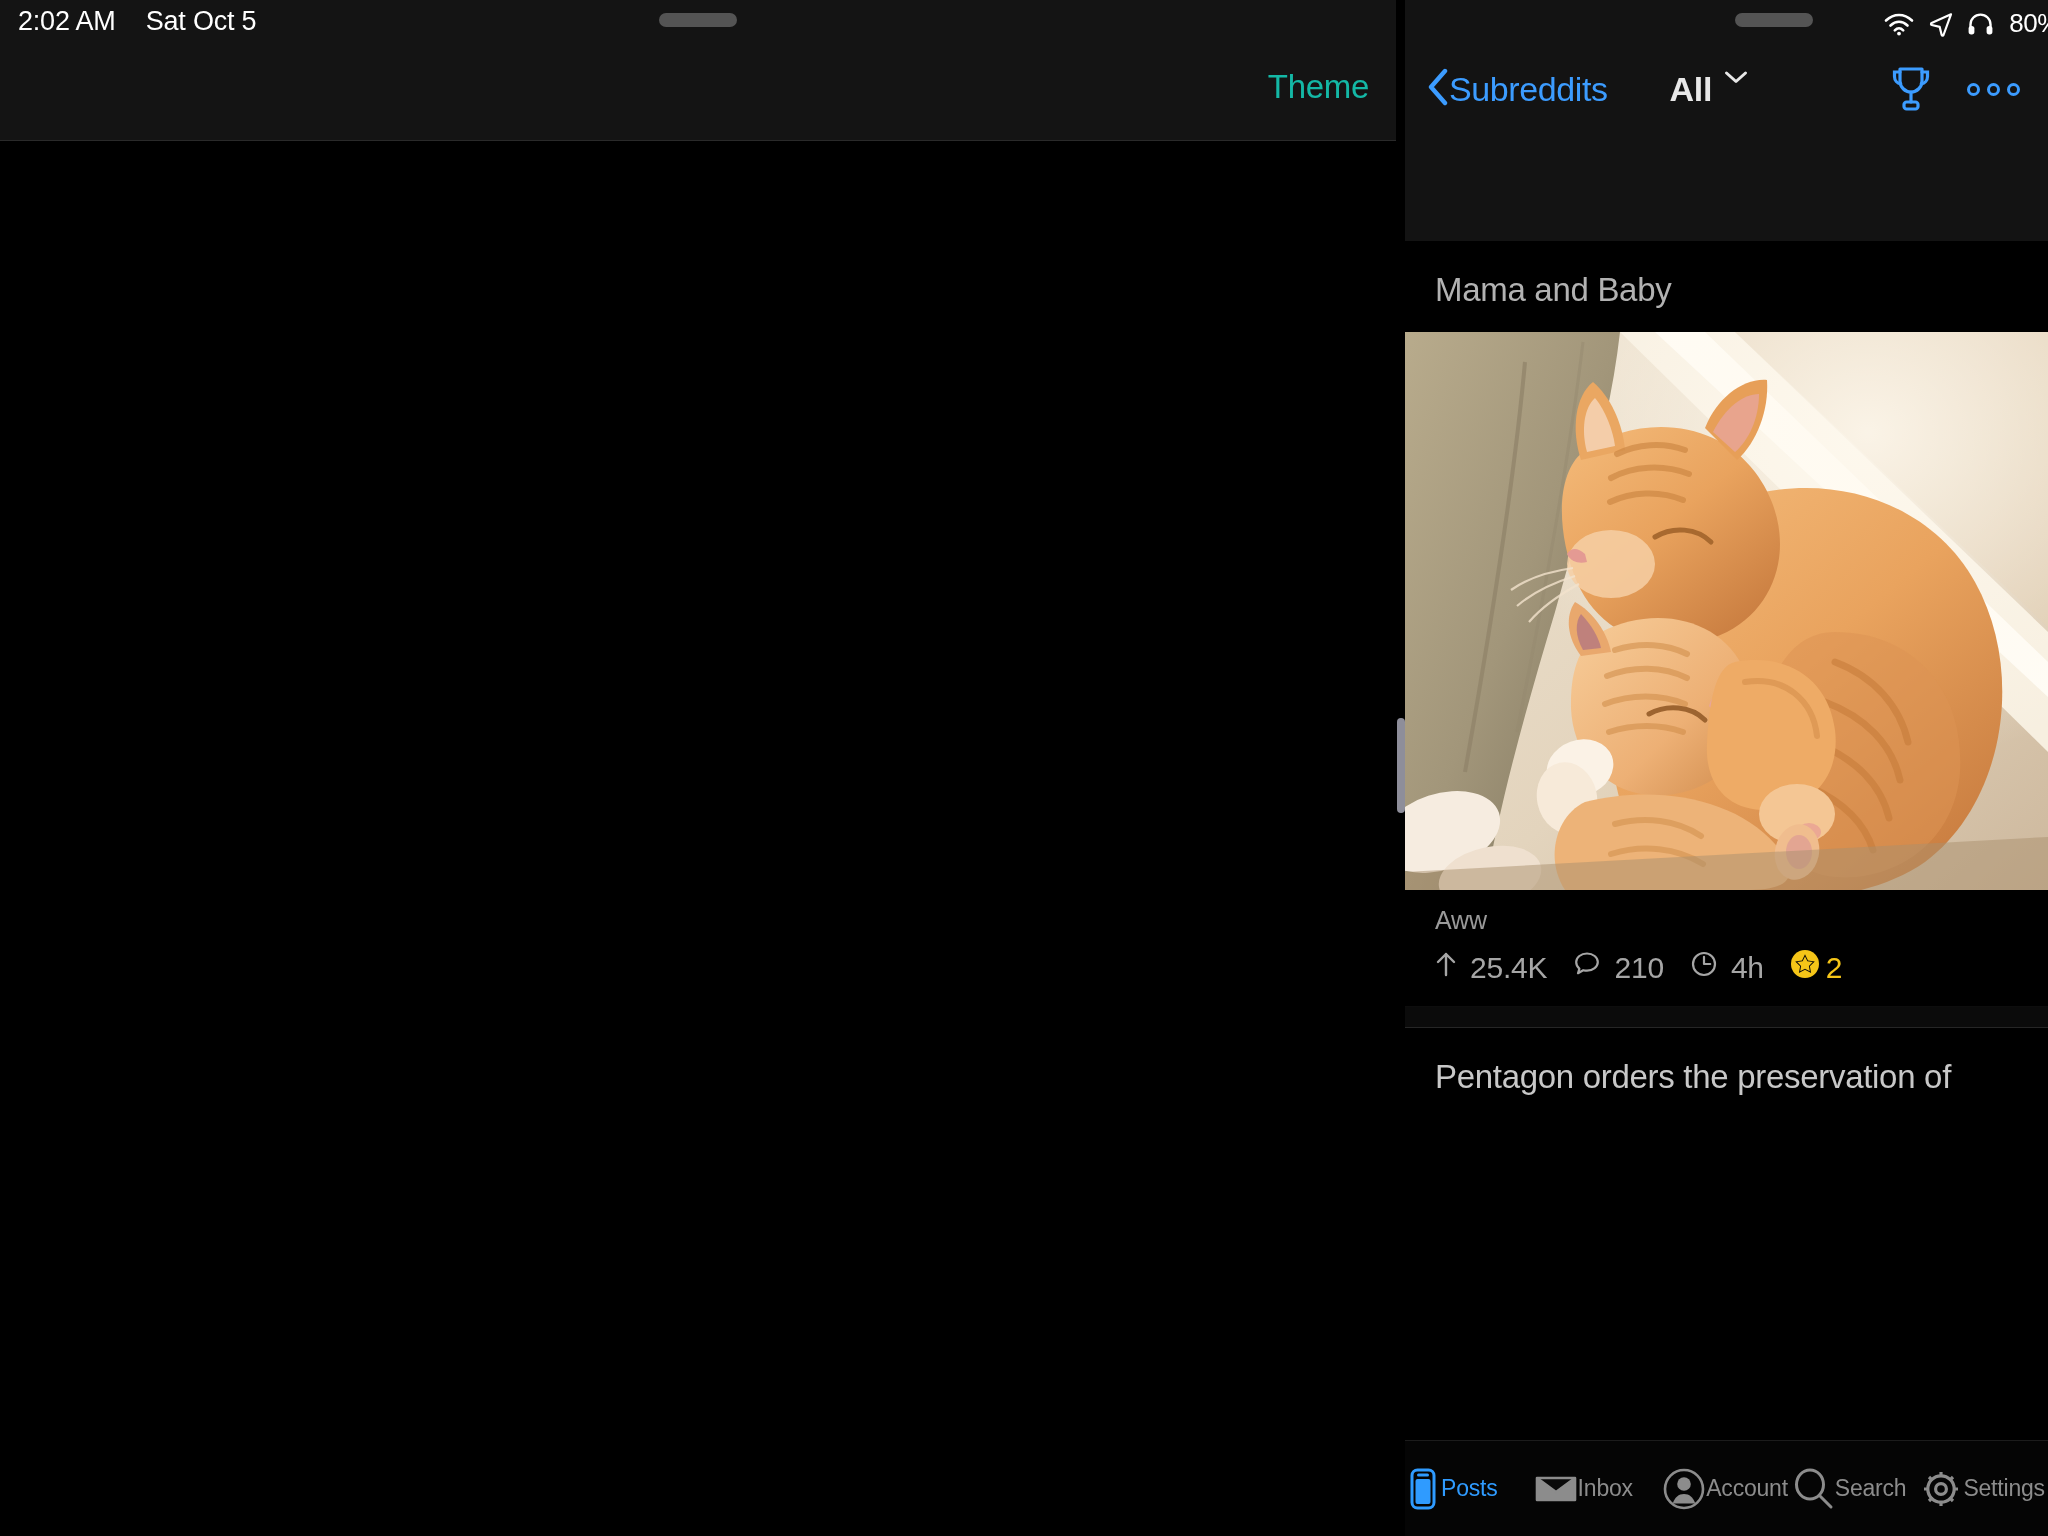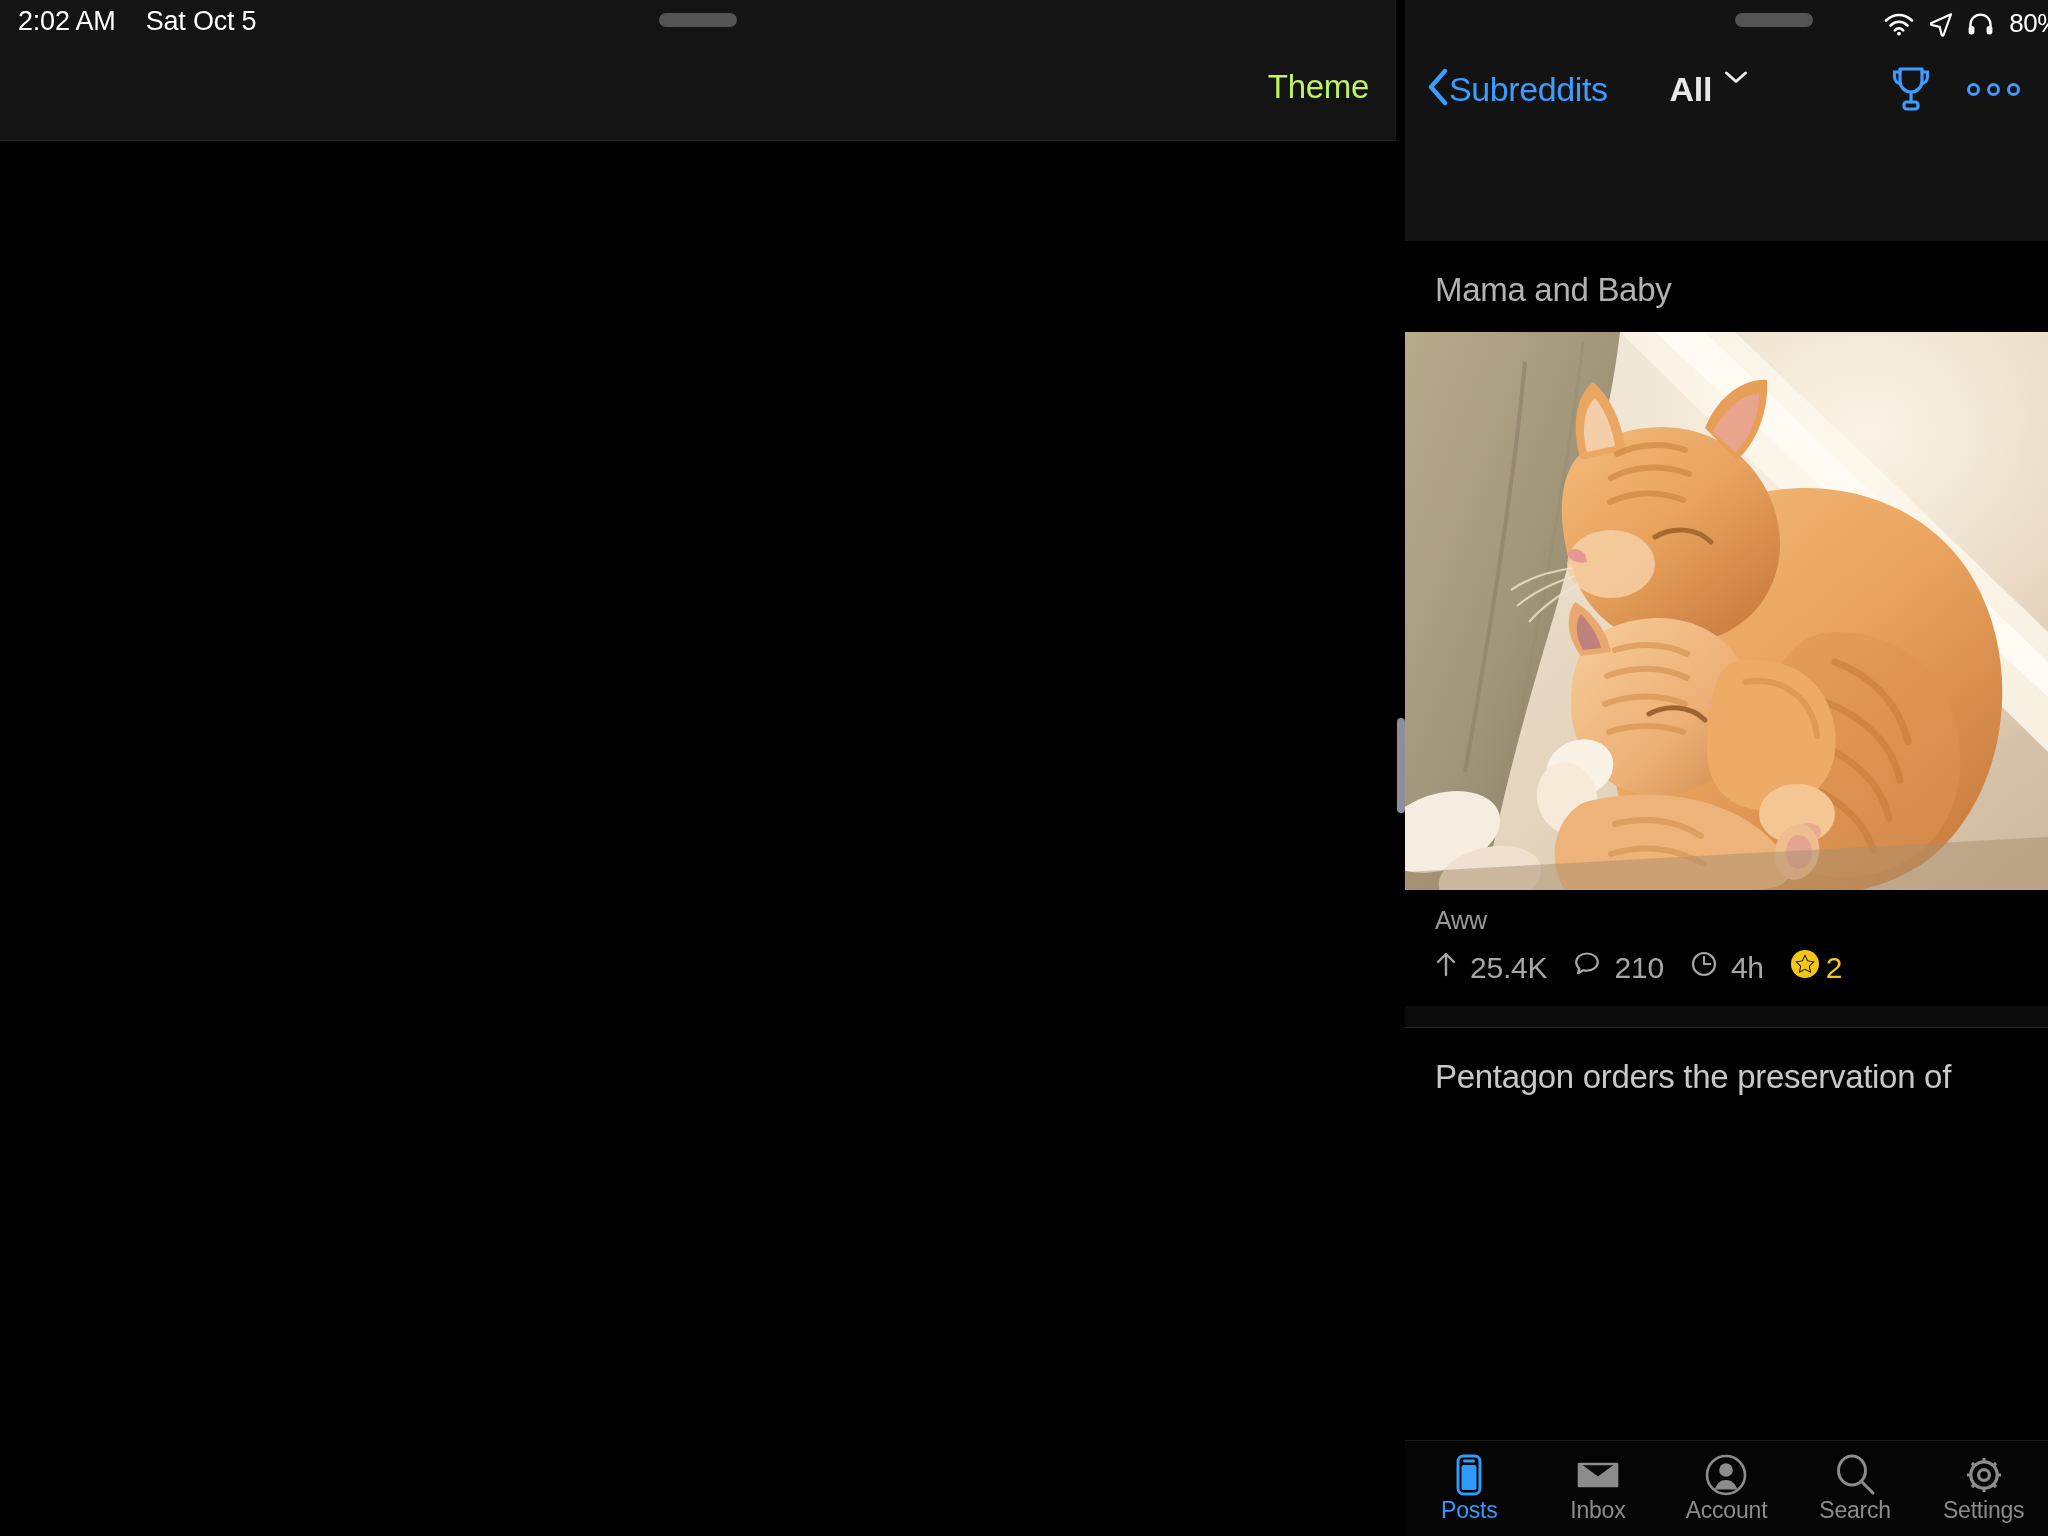--- a/index.html
+++ b/index.html
@@ -26,21 +26,21 @@
     position:absolute; left:18px; top:6px;
     display:flex; align-items:center; gap:30px;
     color:#fff; font-size:27px; letter-spacing:-0.2px;
   }
   .drag-pill {
     position:absolute; top:13px; left:50%; transform:translateX(-50%);
     width:78px; height:14px; border-radius:8px; background:#545454;
   }
   .theme-btn {
     position:absolute; right:27px; top:68px;
-    color:#bef264; font-size:33px; letter-spacing:-0.3px;
+    color:#14b8a6; font-size:33px; letter-spacing:-0.3px;
     background:none; border:none; cursor:pointer;
     font-family:"Liberation Sans", sans-serif;
     margin-left:12px;
   }
   .left-body { position:absolute; left:0; top:142px; width:1396px; bottom:0; background:#000; }
 
   
   .pane-divider {
     position:absolute; left:1396px; top:0; width:9px; height:1536px;
     background:#000;
@@ -136,21 +136,21 @@
   .meta-item.award { color:#f5c518; gap:6px; }
   .post-sep { height:22px; background:#0b0b0b; border-bottom:1px solid #262626; border-top:1px solid #0d0d0d; }
 
   
   .tab-bar {
     position:absolute; left:0; bottom:0; width:643px; height:96px;
     background:#050505; display:flex; align-items:center;
     border-top:1px solid #1c1c1c;
   }
   .tab {
-    flex:1; display:flex; flex-direction:column; align-items:center; 
+    flex:1; display:flex; align-items:center; 
     cursor:pointer; color:#8c8c8c;
   }
   .tab.active { color:#2f9bff; }
   .tab-label { font-size:23px; letter-spacing:-0.2px; }
   .tab svg { display:block; }
 </style>
 </head>
 <body>
 
 <div id="root">

